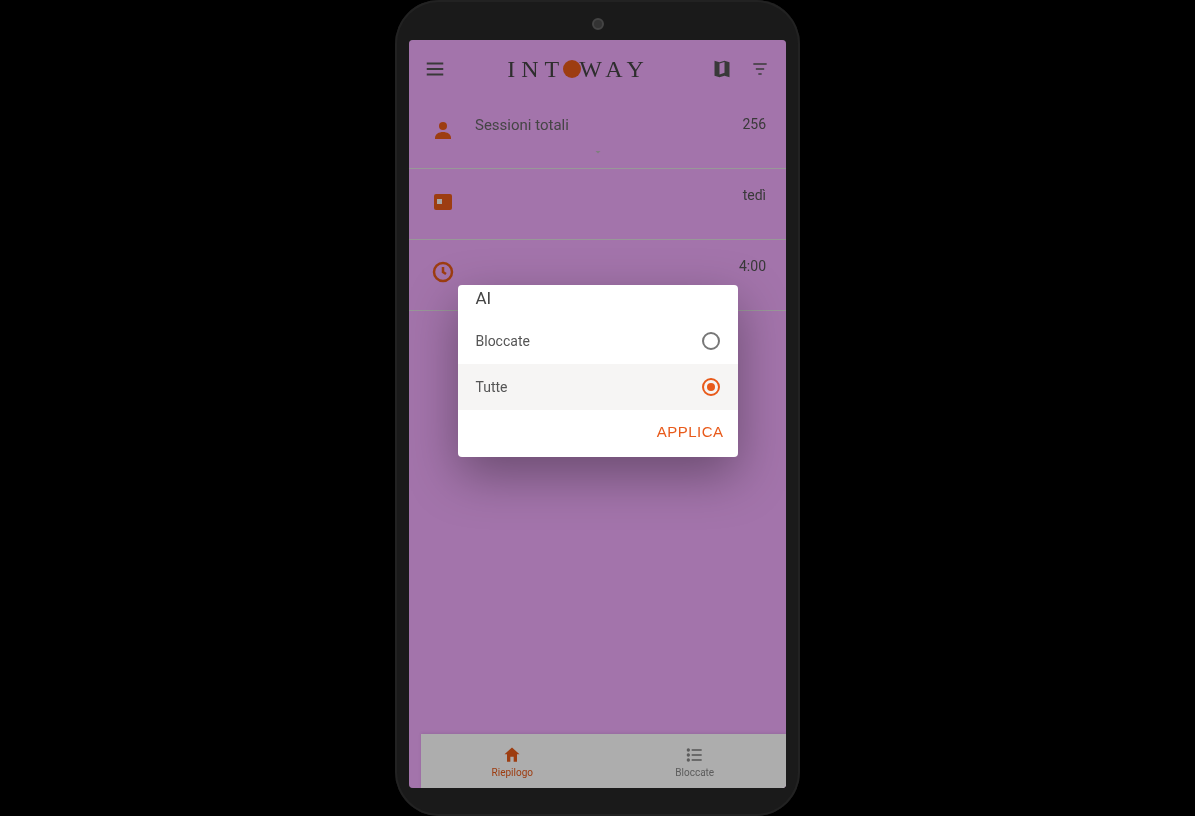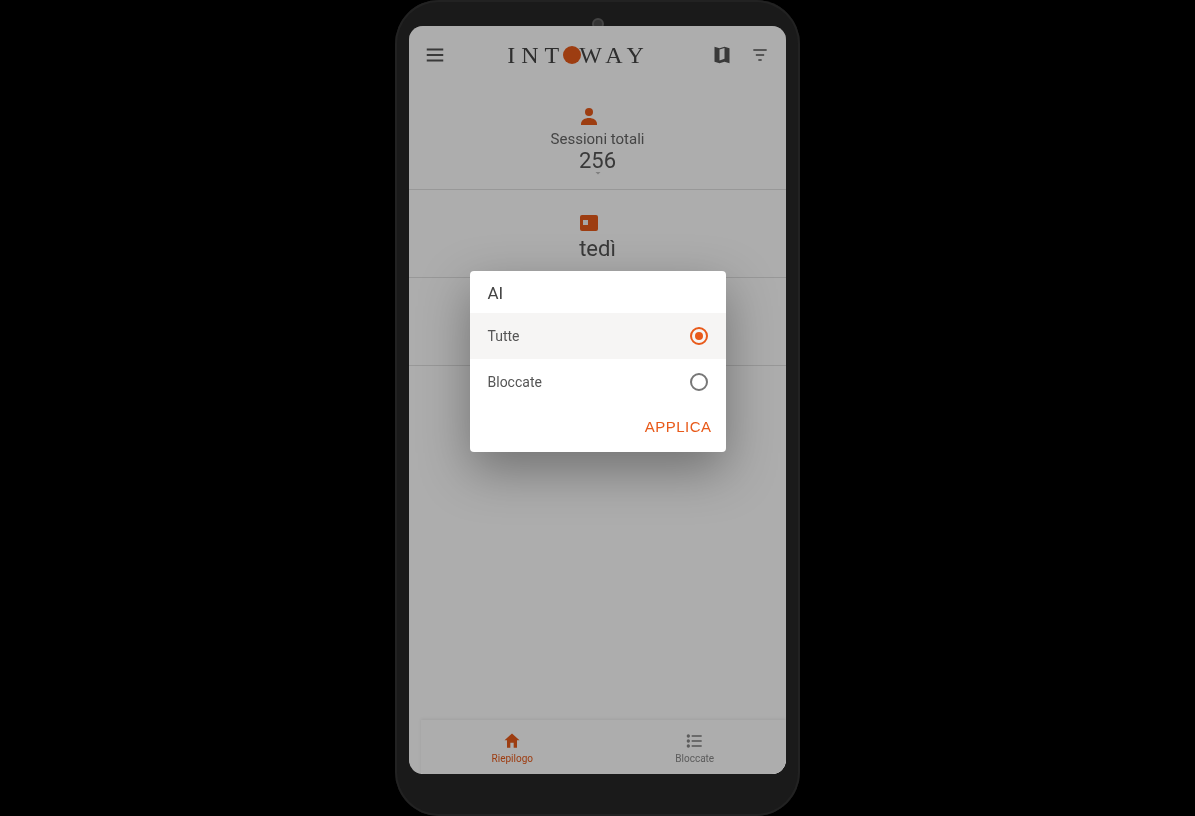--- a/index.html
+++ b/index.html
@@ -30,25 +30,25 @@
     transform: translateX(-50%);
     width: 12px;
     height: 12px;
     border-radius: 50%;
     background: #333;
     border: 2px solid #444;
   }
   .screen {
     width: 100%;
     height: 100%;
-    background: #ffffff;
-    border-radius: 14px;
+    background: #f0abfc;
+    border-radius: 4px;
     overflow: hidden;
     position: relative;
-    margin-top: 12px;
+    margin-top: 26px;
     height: calc(100% - 40px);
   }
 
   
   .app-header {
     height: 58px;
     display: flex;
     align-items: center;
     padding: 0 14px;
     gap: 14px;
@@ -76,43 +76,41 @@
     height: 18px;
     background: #e85a1a;
     border-radius: 50%;
     vertical-align: middle;
     margin: 0 -2px 4px -2px;
   }
 
   
   .stat-row {
     display: flex;
-    align-items: center;
-    padding: 18px 20px 16px 20px;
+    padding: 18px 20px 24px 20px;
     border-bottom: 1px solid #e0e0e0;
     position: relative;
-    flex-direction: column;
   }
   .stat-icon {
     width: 28px;
     height: 28px;
     color: #e85a1a;
     margin-right: 18px;
     display: flex;
     align-items: center;
     justify-content: center;
   }
   .stat-label {
     flex: 1;
     color: #666;
     font-size: 15px;
   }
   .stat-value {
     color: #555;
-    font-size: 22px;
+    font-size: 14px;
   }
   .chevron-small {
     position: absolute;
     bottom: 6px;
     left: 50%;
     transform: translateX(-50%);
     color: #bbb;
   }
 
   
@@ -144,25 +142,25 @@
     inset: 0;
     background: rgba(0,0,0,0.32);
   }
 
   
   .dialog {
     position: absolute;
     left: 50%;
     top: 245px;
     transform: translateX(-50%);
-    width: 256px;
+    width: 280px;
     background: #fff;
     border-radius: 4px;
     box-shadow: 0 18px 50px rgba(0,0,0,0.35);
-    padding: 12px 0 10px 0;
+    padding: 3px 0 10px 0;
   }
   .dialog-title {
     padding: 0 18px 10px 18px;
     font-size: 17px;
     color: #444;
   }
   .radio-row {
     display: flex;
     align-items: center;
     justify-content: space-between;
@@ -291,28 +289,28 @@
           </svg>
         <span>Bloccate</span>
       </div>
     </div>
 
     <div class="scrim"></div>
 
     <div class="dialog">
       <div class="dialog-title">AI</div>
 
+      <div class="radio-row">
+        <span>Bloccate</span>
+        <span class="radio"></span>
+      </div>
       <div class="radio-row selected">
         <span>Tutte</span>
         <span class="radio on"></span>
       </div>
-      <div class="radio-row">
-        <span>Bloccate</span>
-        <span class="radio"></span>
-      </div>
 
       <div class="dialog-actions">
         <button class="apply-btn">APPLICA</button>
       </div>
     </div>
 
   </div>
 </div>
 
 </body></html>

